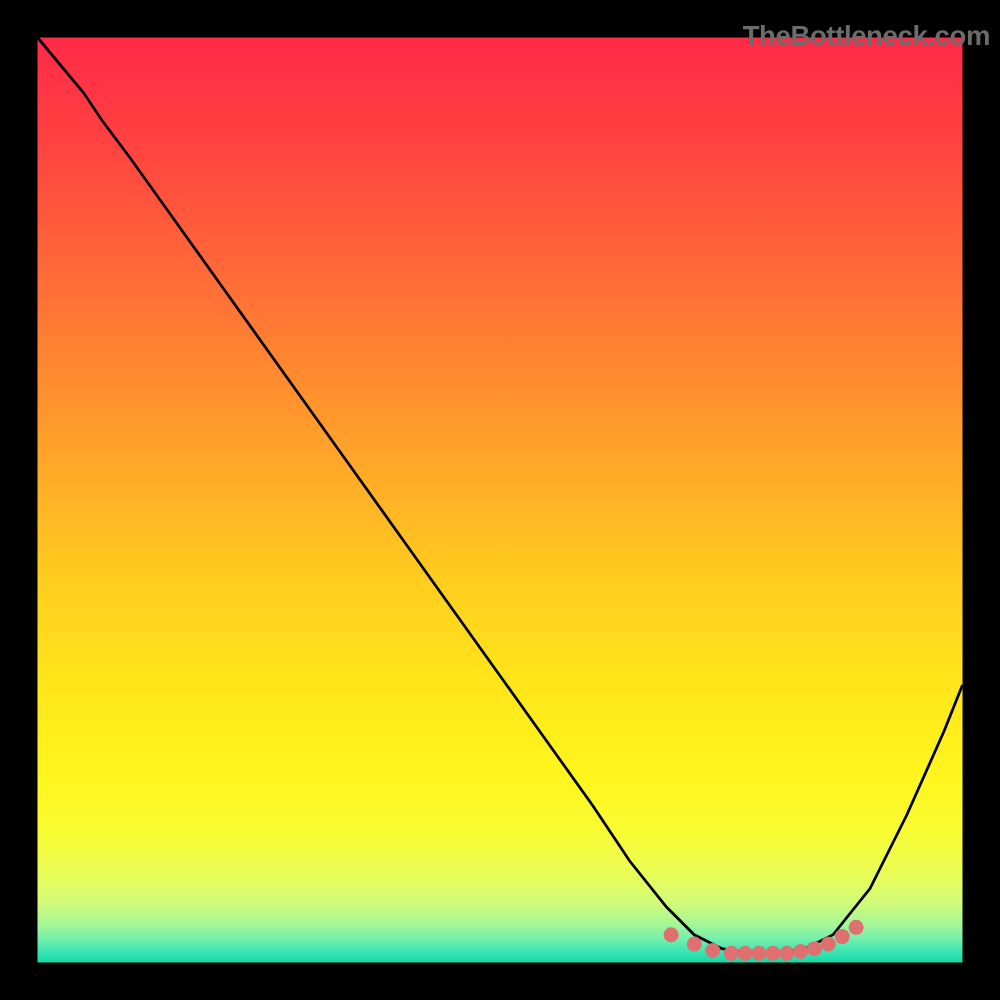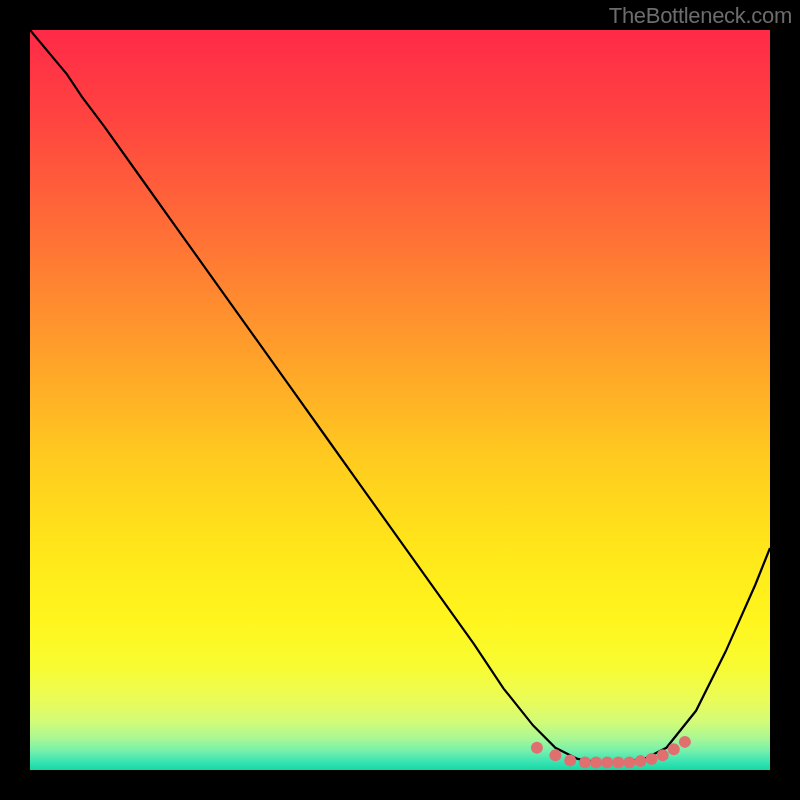--- a/index.html
+++ b/index.html
@@ -11,25 +11,25 @@
     overflow: hidden;
     font-family: Arial, Helvetica, sans-serif;
   }
   .frame {
     position: relative;
     width: 800px;
     height: 800px;
   }
   .watermark {
     position: absolute;
-    top: 3px;
+    top: 16px;
     right: 8px;
     color: #6c6c6c;
     font-size: 22px;
-    font-weight: 400;
+    font-weight: 700;
     letter-spacing: -0.3px;
     z-index: 10;
   }
   svg.plot {
     position: absolute;
     left: 0;
     top: 0;
     width: 800px;
     height: 800px;
   }

